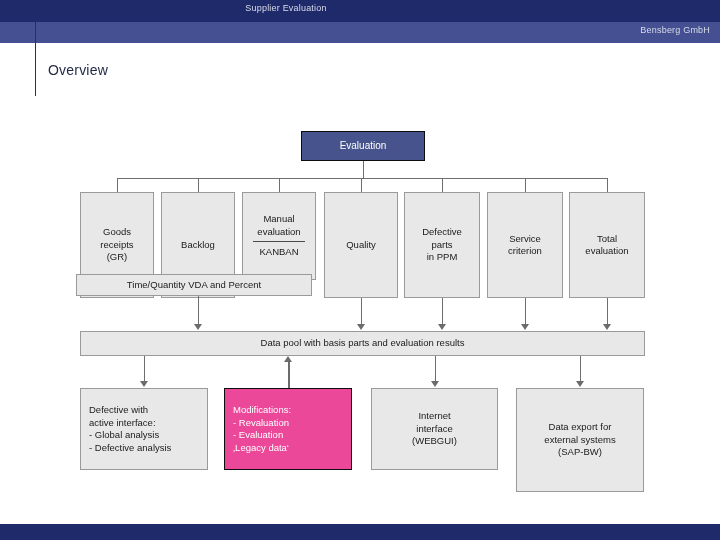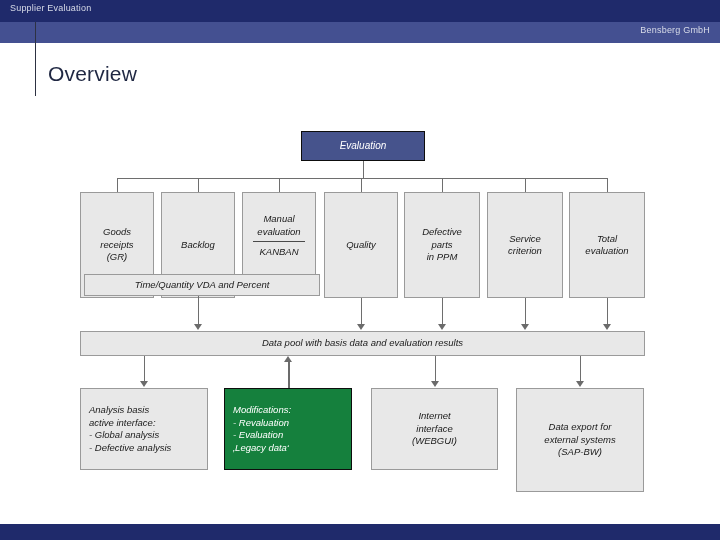--- a/index.html
+++ b/index.html
@@ -24,22 +24,23 @@
     background: #1f2a6b;
   }
   .header-sub {
     position: absolute;
     left: 0; top: 22px;
     width: 720px; height: 21px;
     background: #445091;
   }
   .header-title {
     position: absolute;
-    left: 10px; top: 3px;
+    left: 0; top: 3px;
     width: 572px;
+    text-align: center;
     font-size: 9px;
     color: #d7dbe8;
     letter-spacing: 0.2px;
   }
   .header-company {
     position: absolute;
     right: 10px; top: 3px;
     font-size: 9px;
     color: #d7dbe8;
     letter-spacing: 0.2px;
@@ -51,21 +52,21 @@
     position: absolute;
     left: 35px; top: 22px;
     width: 1px; height: 74px;
     background: #2d3142;
   }
 
   
   .page-title {
     position: absolute;
     left: 48px; top: 62px;
-    font-size: 21px;
+    font-size: 14px;
     color: #1f2742;
     letter-spacing: 0.2px;
   }
 
   
   .footer-bar {
     position: absolute;
     left: 0; bottom: 0;
     width: 720px; height: 16px;
     background: #1f2a6b;
@@ -84,24 +85,23 @@
     display: flex;
     align-items: center;
     justify-content: center;
     text-align: center;
     font-size: 9.5px;
     line-height: 12.5px;
     color: #1a1a1a;
     background: #e8e8e8;
     border: 1px solid #9a9a9a;
     padding: 6px 4px;
-    font-style: italic;
   }
   .box.blue {
-    background: #15803d;
+    background: #ec4899;
     border: 1px solid #0d0d0d;
     color: #ffffff;
   }
   .box.left-text {
     justify-content: flex-start;
     text-align: left;
     padding-left: 8px;
   }
   .box .inner { width: 100%; }
 
@@ -200,41 +200,41 @@
         <div>criterion</div>
       </div>
     </div>
     <div class="vline" style="left: 607px; top: 178px; height: 14px;"></div>
     <div class="box" style="left: 569px; top: 192px; width: 76px; height: 106px;">
       <div class="inner">
         <div>Total</div>
         <div>evaluation</div>
       </div>
     </div>
-    <div class="box" style="left: 84px; top: 274px; width: 236px; height: 22px;">
+    <div class="box" style="left: 76px; top: 274px; width: 236px; height: 22px;">
       <div class="inner">Time/Quantity VDA and Percent</div>
     </div>
     <div class="box" style="left: 80px; top: 331px; width: 565px; height: 25px;">
-      <div class="inner">Data pool with basis data and evaluation results</div>
+      <div class="inner">Data pool with basis parts and evaluation results</div>
     </div>
     <div class="vline" style="left: 198px; top: 296px; height: 29px;"></div>
     <div class="arrow-down" style="left: 194px; top: 324px;"></div>
     <div class="vline" style="left: 361px; top: 298px; height: 27px;"></div>
     <div class="arrow-down" style="left: 357px; top: 324px;"></div>
     <div class="vline" style="left: 442px; top: 298px; height: 27px;"></div>
     <div class="arrow-down" style="left: 438px; top: 324px;"></div>
     <div class="vline" style="left: 525px; top: 298px; height: 27px;"></div>
     <div class="arrow-down" style="left: 521px; top: 324px;"></div>
     <div class="vline" style="left: 607px; top: 298px; height: 27px;"></div>
     <div class="arrow-down" style="left: 603px; top: 324px;"></div>
     <div class="vline" style="left: 144px; top: 356px; height: 26px;"></div>
     <div class="arrow-down" style="left: 140px; top: 381px;"></div>
     <div class="box left-text" style="left: 80px; top: 388px; width: 128px; height: 82px;">
       <div class="inner">
-        <div>Analysis basis</div>
+        <div>Defective with</div>
         <div>active interface:</div>
         <div>- Global analysis</div>
         <div>- Defective analysis</div>
       </div>
     </div>
     <div class="vline" style="left: 288px; top: 362px; height: 26px; width: 2px; background: rgb(107, 107, 107);"></div>
     <div class="arrow-up" style="left: 284px; top: 356px;"></div>
     <div class="box blue left-text" style="left: 224px; top: 388px; width: 128px; height: 82px;">
       <div class="inner">
         <div>Modifications:</div>

